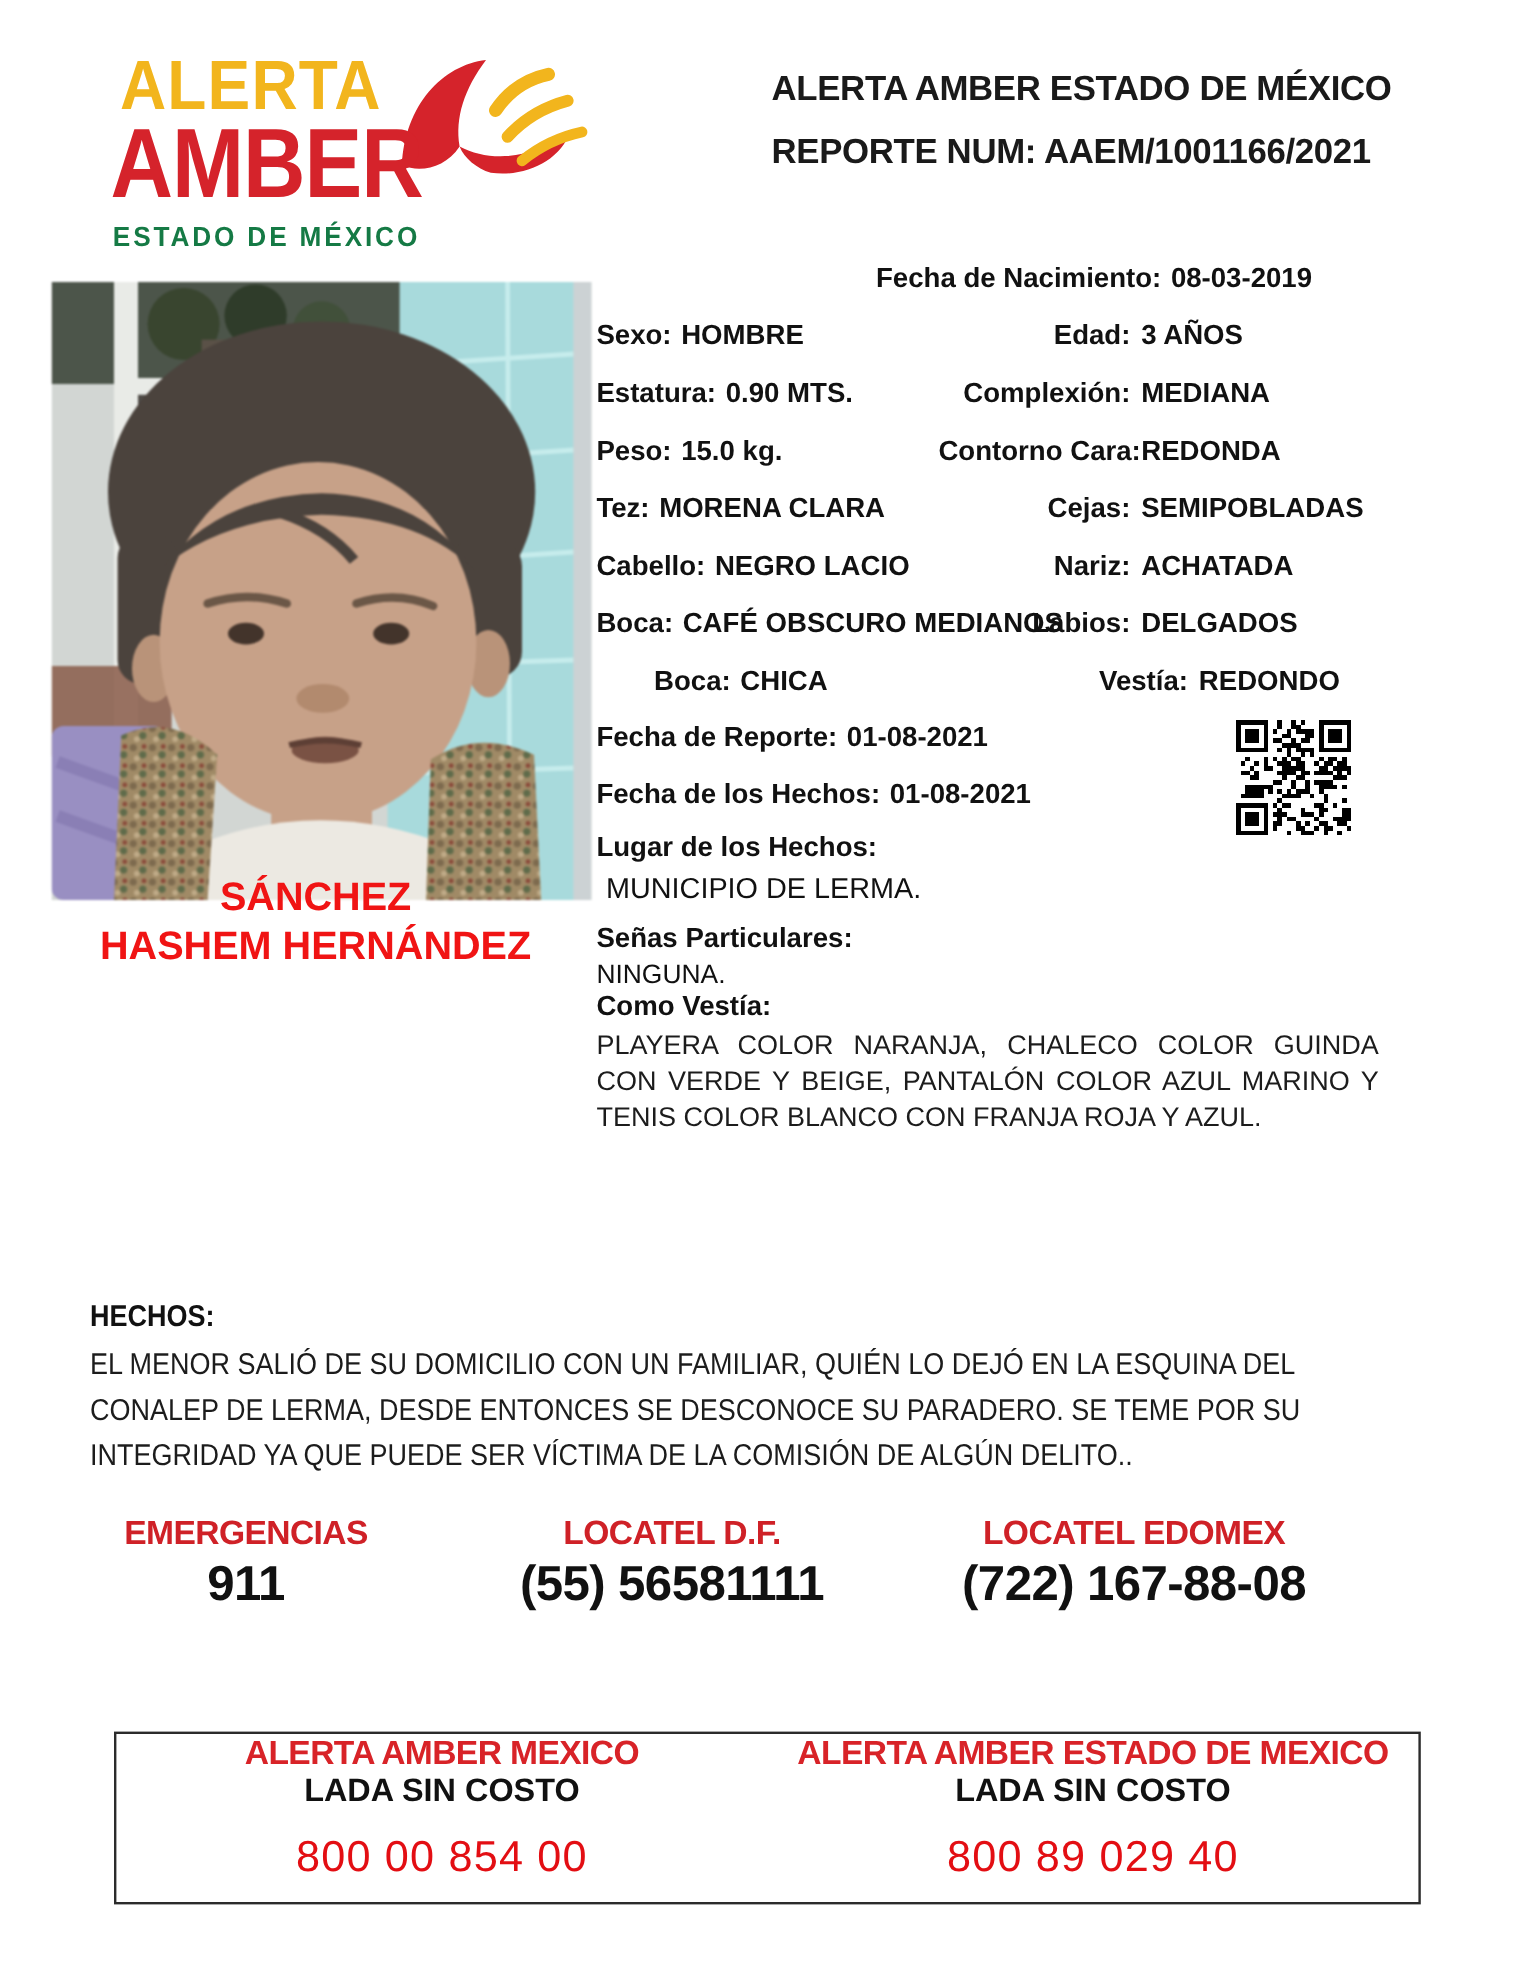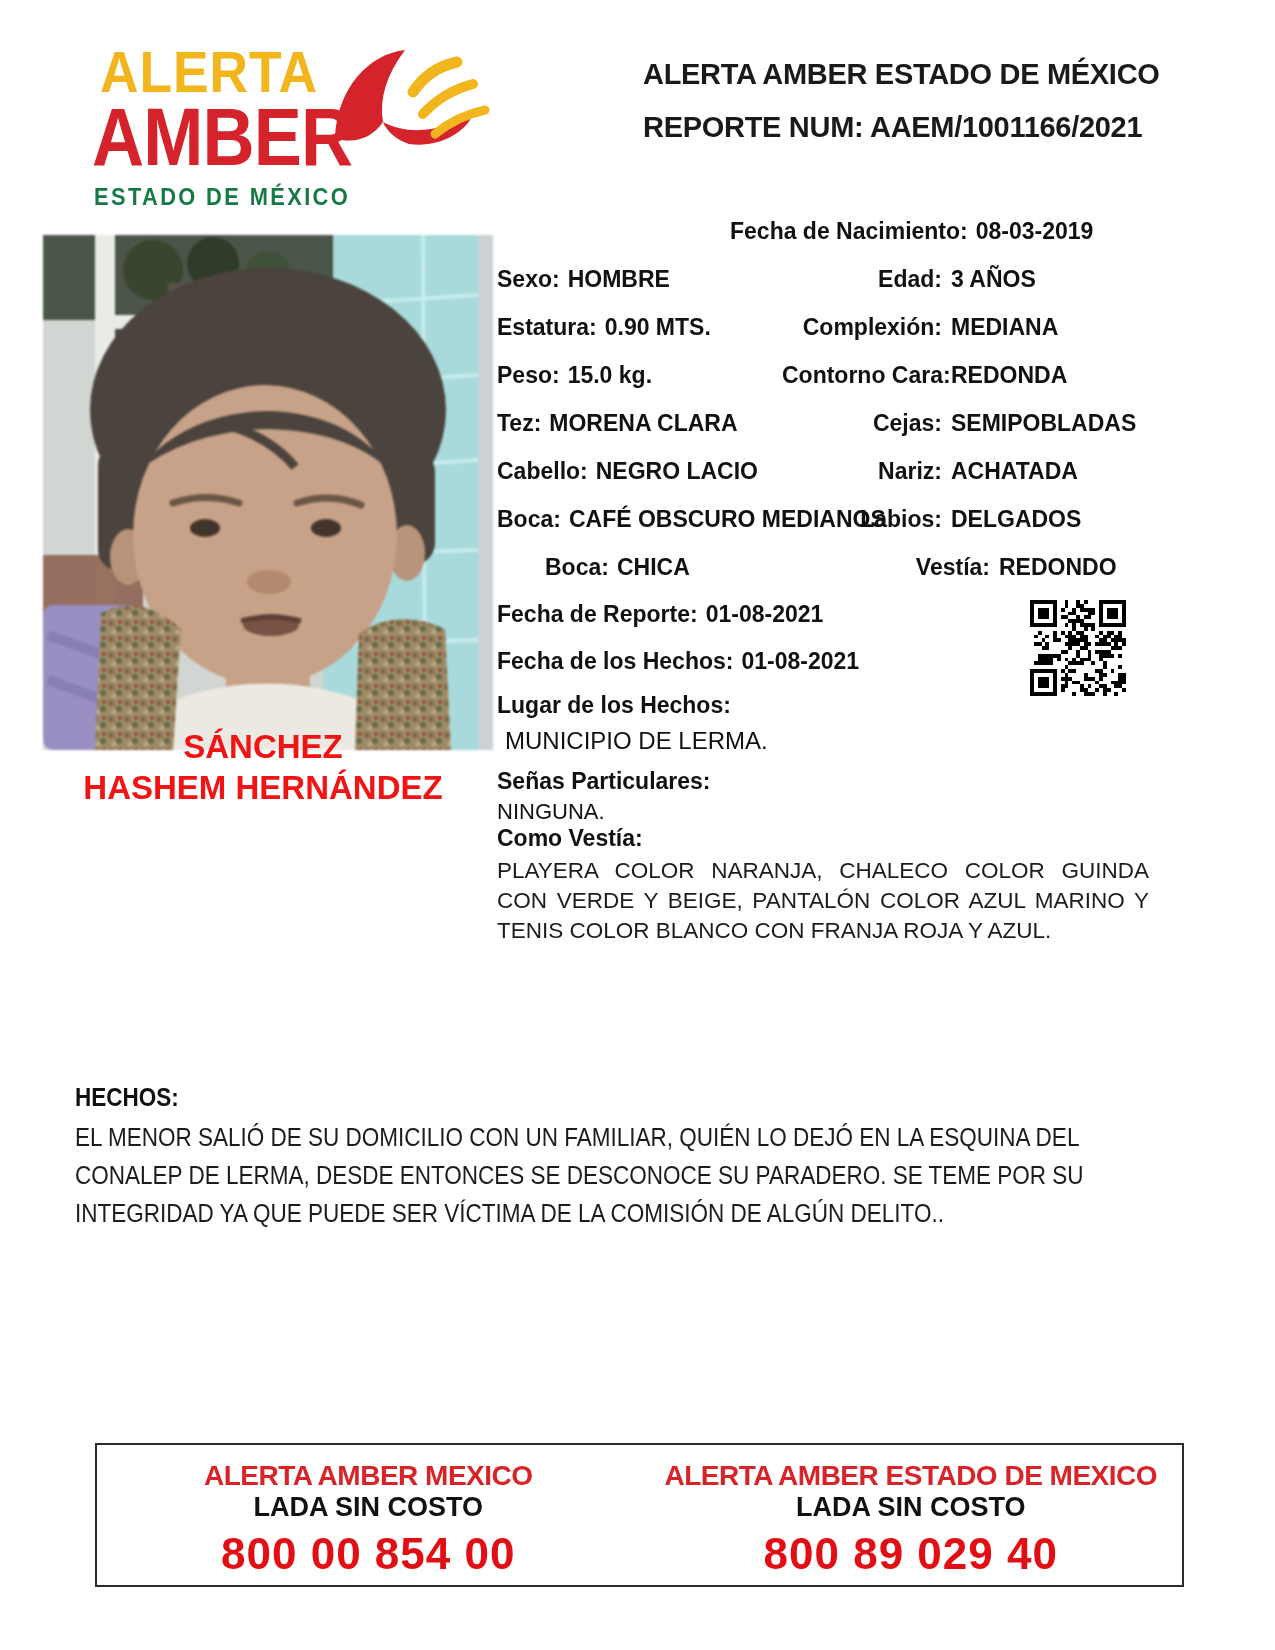--- a/index.html
+++ b/index.html
@@ -48,24 +48,24 @@
   .contacts{position:absolute;left:0;top:1262px;width:1275px;height:110px;}
   .contact{position:absolute;text-align:center;}
   .contact .clabel{color:#CF2127;font-weight:bold;font-size:28px;letter-spacing:-.5px;}
   .contact .cnum{color:#111;font-weight:bold;font-size:41px;margin-top:2px;letter-spacing:-.5px;}
   .contact.c0{left:70px;width:270px;}
   .contact.c1{left:410px;width:300px;}
   .contact.c2{left:780px;width:330px;}
 
   
   .hotbox{position:absolute;left:95px;top:1443px;width:1085px;height:140px;border:2px solid #2b2b2b;display:flex;}
-  .hotcol{flex:1;text-align:center;padding-top:15px;}
+  .hotcol{flex:1;text-align:center;padding-top:0;}
   .hot-title{color:#D82328;font-weight:bold;font-size:28px;letter-spacing:-.5px;}
   .hot-sub{color:#111;font-weight:bold;font-size:27px;margin-top:0px;}
-  .hot-num{color:#E30E13;font-weight:bold;font-size:44px;margin-top:6px;letter-spacing:1px;}
+  .hot-num{color:#E30E13;font-weight:normal;font-size:36px;margin-top:18px;letter-spacing:1px;}
 </style>
 </head>
 <body>
 
 <div class="page">
 
   <div class="logo">
     <div class="logo-alerta">ALERTA</div>
     <div class="logo-swoosh">
       <svg width="180" height="130" viewBox="0 0 180 130">
@@ -417,20 +417,34 @@
         <rect x="4" y="76" width="20" height="20" fill="#fff"></rect>
         <rect x="8" y="80" width="12" height="12" fill="#000"></rect>
       </svg>
   </div>
 
   <div class="hechos">
     <div class="hechos-label">HECHOS:</div>
     <div class="hechos-text">EL MENOR SALIÓ DE SU DOMICILIO CON UN FAMILIAR, QUIÉN LO DEJÓ EN LA ESQUINA DEL CONALEP DE LERMA, DESDE ENTONCES SE DESCONOCE SU PARADERO. SE TEME POR SU INTEGRIDAD YA QUE PUEDE SER VÍCTIMA DE LA COMISIÓN DE ALGÚN DELITO..</div>
   </div>
 
+  <div class="contacts">
+    <div class="contact c0">
+      <div class="clabel">EMERGENCIAS</div>
+      <div class="cnum">911</div>
+    </div>
+    <div class="contact c1">
+      <div class="clabel">LOCATEL D.F.</div>
+      <div class="cnum">(55) 56581111</div>
+    </div>
+    <div class="contact c2">
+      <div class="clabel">LOCATEL EDOMEX</div>
+      <div class="cnum">(722) 167-88-08</div>
+    </div>
+  </div>
 
   <div class="hotbox">
     <div class="hotcol">
       <div class="hot-title">ALERTA AMBER MEXICO</div>
       <div class="hot-sub">LADA SIN COSTO</div>
       <div class="hot-num">800 00 854 00</div>
     </div>
     <div class="hotcol">
       <div class="hot-title">ALERTA AMBER ESTADO DE MEXICO</div>
       <div class="hot-sub">LADA SIN COSTO</div>

